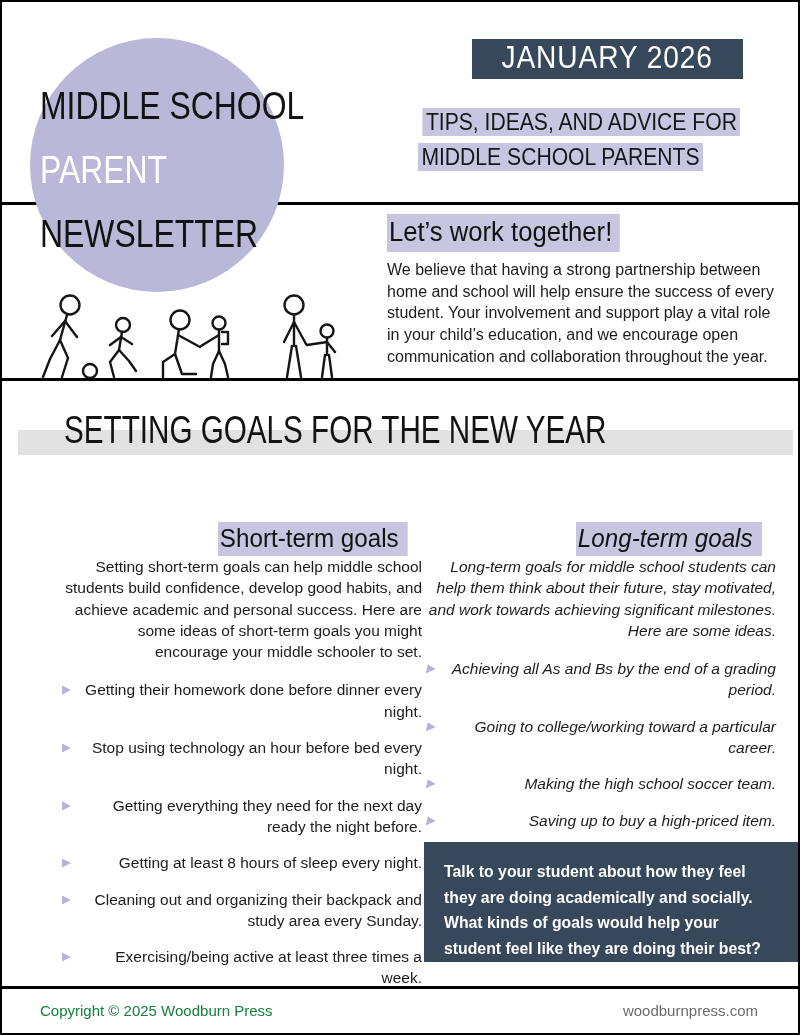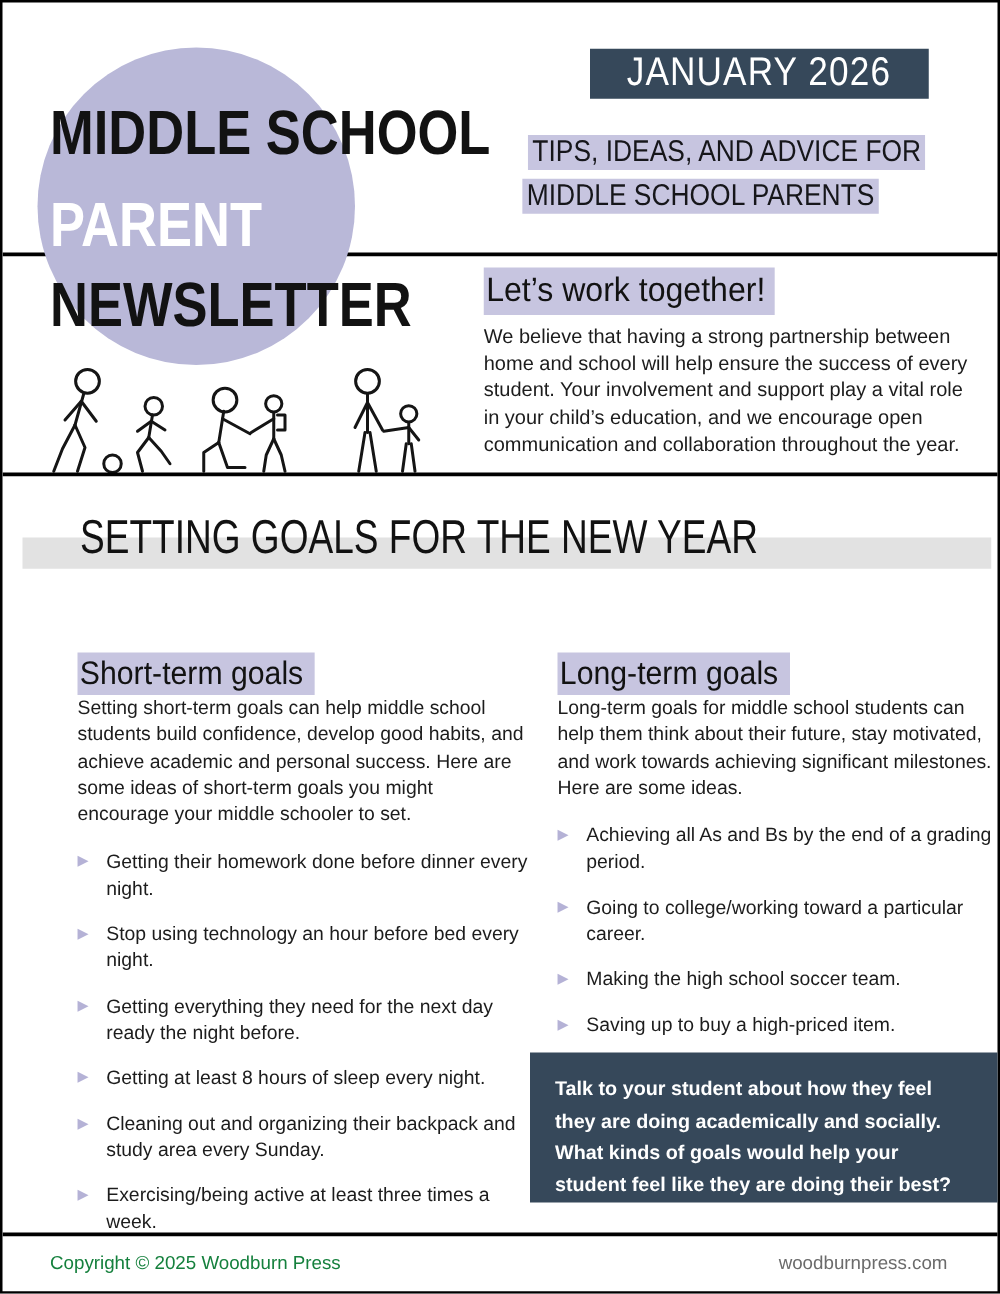--- a/index.html
+++ b/index.html
@@ -15,25 +15,25 @@
   .rule2 { top:376px; z-index:4; }
   .rule3 { top:984px; z-index:1; }
 
   
   .circle {
     position:absolute; left:28px; top:36px; width:254px; height:254px;
     border-radius:50%; background:#b9b8d8; z-index:2;
   }
   .masthead { position:absolute; left:38px; top:72px; z-index:3; }
   .m-line {
-    display:block; font-size:50px; font-weight:700; color:#121212;
+    display:block; font-size:38px; font-weight:400; color:#121212;
     line-height:64px; white-space:nowrap;
   }
   .cond { display:inline-block; transform:scaleX(0.84); transform-origin:0 50%; }
-  .m-line.white { color:#ffffff;margin-top:10px; }
+  .m-line.white { color:#ffffff; }
 
   
   .banner {
     position:absolute; left:470px; top:37px; width:271px; height:40px;
     background:#36485a; z-index:3; display:flex; align-items:flex-start; justify-content:center;
   }
   .banner span {
     color:#ffffff; font-size:32px; letter-spacing:1px; white-space:nowrap;
     display:inline-block; transform:scaleX(0.88); transform-origin:50% 50%;
   }
@@ -64,23 +64,23 @@
     position:absolute; left:62px; top:407px; z-index:2; font-size:38px; font-weight:400;
     color:#121212; white-space:nowrap;text-decoration:underline;
   }
   .section-title .cond2 { display:inline-block; transform:scaleX(0.78); transform-origin:0 50%; }
   .section-intro {
     position:absolute; left:62px; top:462px; width:672px; z-index:2;
     font-size:15.5px; font-weight:700; line-height:21.5px; color:#1a1a1a;
   }
 
   
-  .col { position:absolute; top:520px; z-index:2; }
+  .col { position:absolute; top:520px; z-index:2;text-align:right; }
   .col-left { left:60px; width:360px; }
-  .col-right { left:444px; width:350px; }
+  .col-right { left:424px; width:350px;font-style:italic; }
   .col h3 { font-size:26px; font-weight:400; line-height:32px; color:#121212; white-space:nowrap; }
   .col h3 .hl2 { background:#c7c5e0; padding:0 10px 2px 2px; display:inline-block;
     transform:scaleX(0.93); transform-origin:0 50%; }
   .col p { margin-top:0; font-size:15.5px; line-height:21.3px; color:#1c1c1c; }
   .col ul { list-style:none; margin-top:17px; }
   .col li { position:relative; padding-left:23px; margin-bottom:15px;
     font-size:15.5px; line-height:21.3px; color:#1c1c1c; }
   .col li .tri {
     position:absolute; left:0; top:4px; font-size:11.5px; color:#b5b2d6; line-height:13px;
   }

